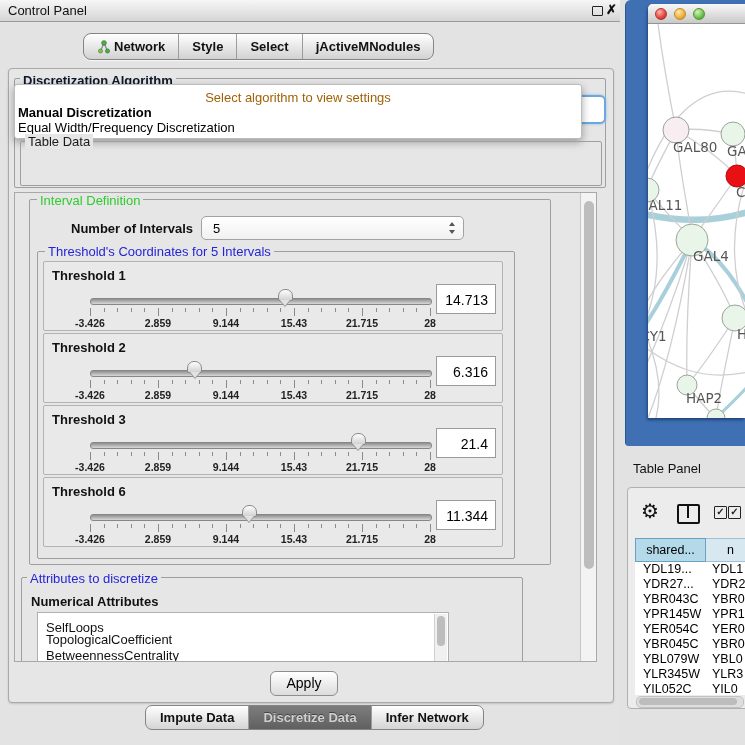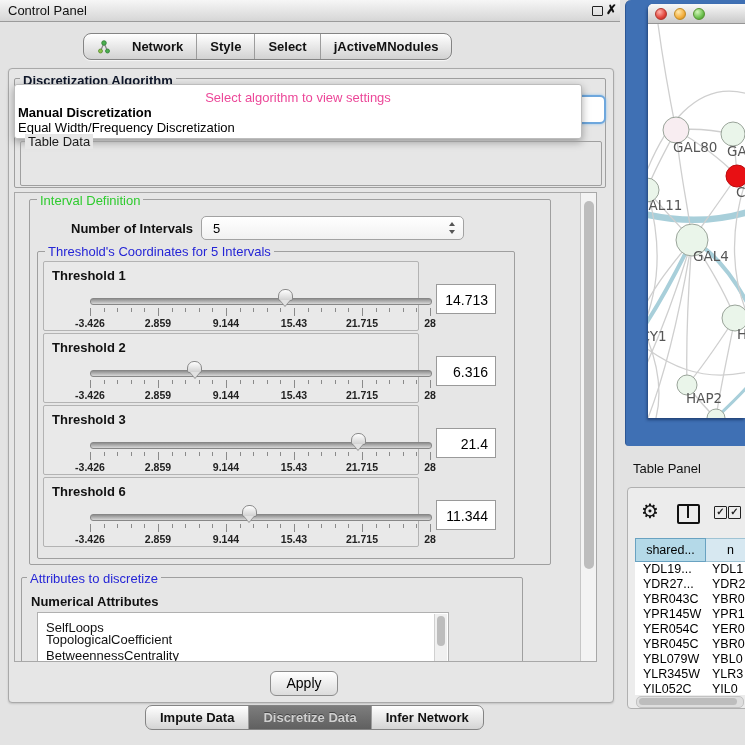--- a/index.html
+++ b/index.html
@@ -17,41 +17,41 @@
     background:linear-gradient(#f6f6f6,#d6d6d6);
     border-bottom:1px solid #9b9b9b;}
   #cp-title{left:8px;top:3px;font-size:13px;color:#111;}
   #float-icon{left:592px;top:6px;width:9px;height:8px;border:1.6px solid #222;border-radius:1px;}
   #close-icon{left:606px;top:2px;font-size:13px;font-weight:bold;color:#111;}
 
   #tabbar{left:83px;top:33px;height:25px;display:flex;
     border:1px solid #848484;border-radius:8px;overflow:hidden;
     background:linear-gradient(#ffffff,#d2d2d2);
     box-shadow:0 1px 1px rgba(255,255,255,.7);}
-  .seg{display:flex;align-items:center;gap:21px;padding:0 13px;font-size:13px;font-weight:bold;color:#111;
+  .seg{display:flex;align-items:center;gap:3px;padding:0 13px;font-size:13px;font-weight:bold;color:#111;
     border-right:1px solid #9c9c9c;white-space:nowrap;}
   .seg:last-child{border-right:none;}
   .seg.sel{background:linear-gradient(#7d7d7d,#606060);color:#d2d2d2;text-shadow:0 -1px 0 #444;}
   .seg .net-ico{width:14px;height:14px;display:inline-block;}
 
   #cp-panel{left:8px;top:68px;width:604px;height:633px;background:#e6e6e6;
     border:1px solid #a9a9a9;border-radius:4px;box-shadow:0 1px 2px rgba(0,0,0,.15);}
 
   .fs{border:1px solid #9f9f9f;border-radius:2px;}
   .fs-label{position:absolute;font-size:13px;background:#e6e6e6;padding:0 3px;white-space:nowrap;}
   .lab-green{color:#2fcb2f;}
   .lab-blue{color:#2525d6;}
 
   #algo-fs{left:14px;top:78px;width:590px;height:108px;}
   #algo-label{left:20px;top:73px;font-weight:bold;color:#0f172a;}
   #algo-combo-focus{left:20px;top:95px;width:582px;height:25px;background:#fff;
     border:2px solid #6ea7dd;border-radius:6px;box-shadow:0 0 3px #8fc0ea;}
   #algo-popup{left:14px;top:84px;width:566px;height:53px;background:#ffffff;
     border:1px solid #bdbdbd;border-radius:3px;box-shadow:0 3px 8px rgba(0,0,0,.35);}
-  #popup-placeholder{left:0;top:5px;width:100%;text-align:center;font-size:13px;color:#ec4899;}
+  #popup-placeholder{left:0;top:5px;width:100%;text-align:center;font-size:13px;color:#a16207;}
   .popup-opt{position:absolute;left:3px;font-size:13px;color:#000;white-space:nowrap;}
   .popup-opt.hl{font-weight:bold;}
 
   #tabledata-fs{left:20px;top:141px;width:580px;height:43px;}
   #tabledata-label{left:25px;top:134px;color:#1a1a1a;}
   .combo{background:linear-gradient(#ffffff,#f1f1f1);border:1px solid #a2a2a2;border-radius:5px;
     font-size:13px;color:#000;}
   #table-combo{left:26px;top:152px;width:567px;height:23px;line-height:23px;padding-left:9px;box-sizing:border-box;}
   .updown{position:absolute;right:7px;top:50%;width:7px;height:12px;transform:translateY(-50%);}
   .updown:before,.updown:after{content:"";position:absolute;left:0;border-left:3.5px solid transparent;border-right:3.5px solid transparent;}
@@ -64,21 +64,21 @@
   #vscroll .thumb{position:absolute;left:3px;top:8px;width:10px;height:368px;background:#bdbdbd;border-radius:6px;}
 
   #interval-fs{position:absolute;left:14px;top:6px;width:520px;height:364px;}
   #interval-label{left:22px;top:0px;}
   #noi-label{position:absolute;left:56px;top:28px;font-size:13px;font-weight:bold;color:#111;}
   #noi-spinner{position:absolute;left:186px;top:23px;width:263px;height:24px;line-height:24px;padding-left:11px;box-sizing:border-box;}
 
   #thr-fs{position:absolute;left:22px;top:58px;width:476px;height:306px;}
   #thr-title{left:30px;top:51px;}
 
-  .thr-panel{position:absolute;left:28px;width:376px;height:70px;background:#e9e9e9;
+  .thr-panel{position:absolute;left:28px;width:460px;height:70px;background:#e9e9e9;
     border:1px solid #b3b3b3;border-radius:2px;box-sizing:border-box;}
   .thr-name{position:absolute;left:8px;top:6px;font-size:13px;font-weight:bold;color:#111;}
   .thr-track{position:absolute;left:46px;top:36px;width:340px;height:5px;border-radius:3px;
     background:linear-gradient(#8e8e8e,#d8d8d8);border:1px solid #878787;}
   .thr-thumb{position:absolute;top:27px;width:15px;height:12px;margin-left:-8px;
     background:linear-gradient(#fefefe,#d2d2d2);border:1px solid #8a8a8a;
     border-radius:7px 7px 2px 2px;box-sizing:border-box;}
   .thr-thumb:after{content:"";position:absolute;left:1.2px;top:10px;
     border-left:5.3px solid transparent;border-right:5.3px solid transparent;border-top:6px solid #e2e2e2;
     filter:drop-shadow(0 1px 0 #8a8a8a);}

